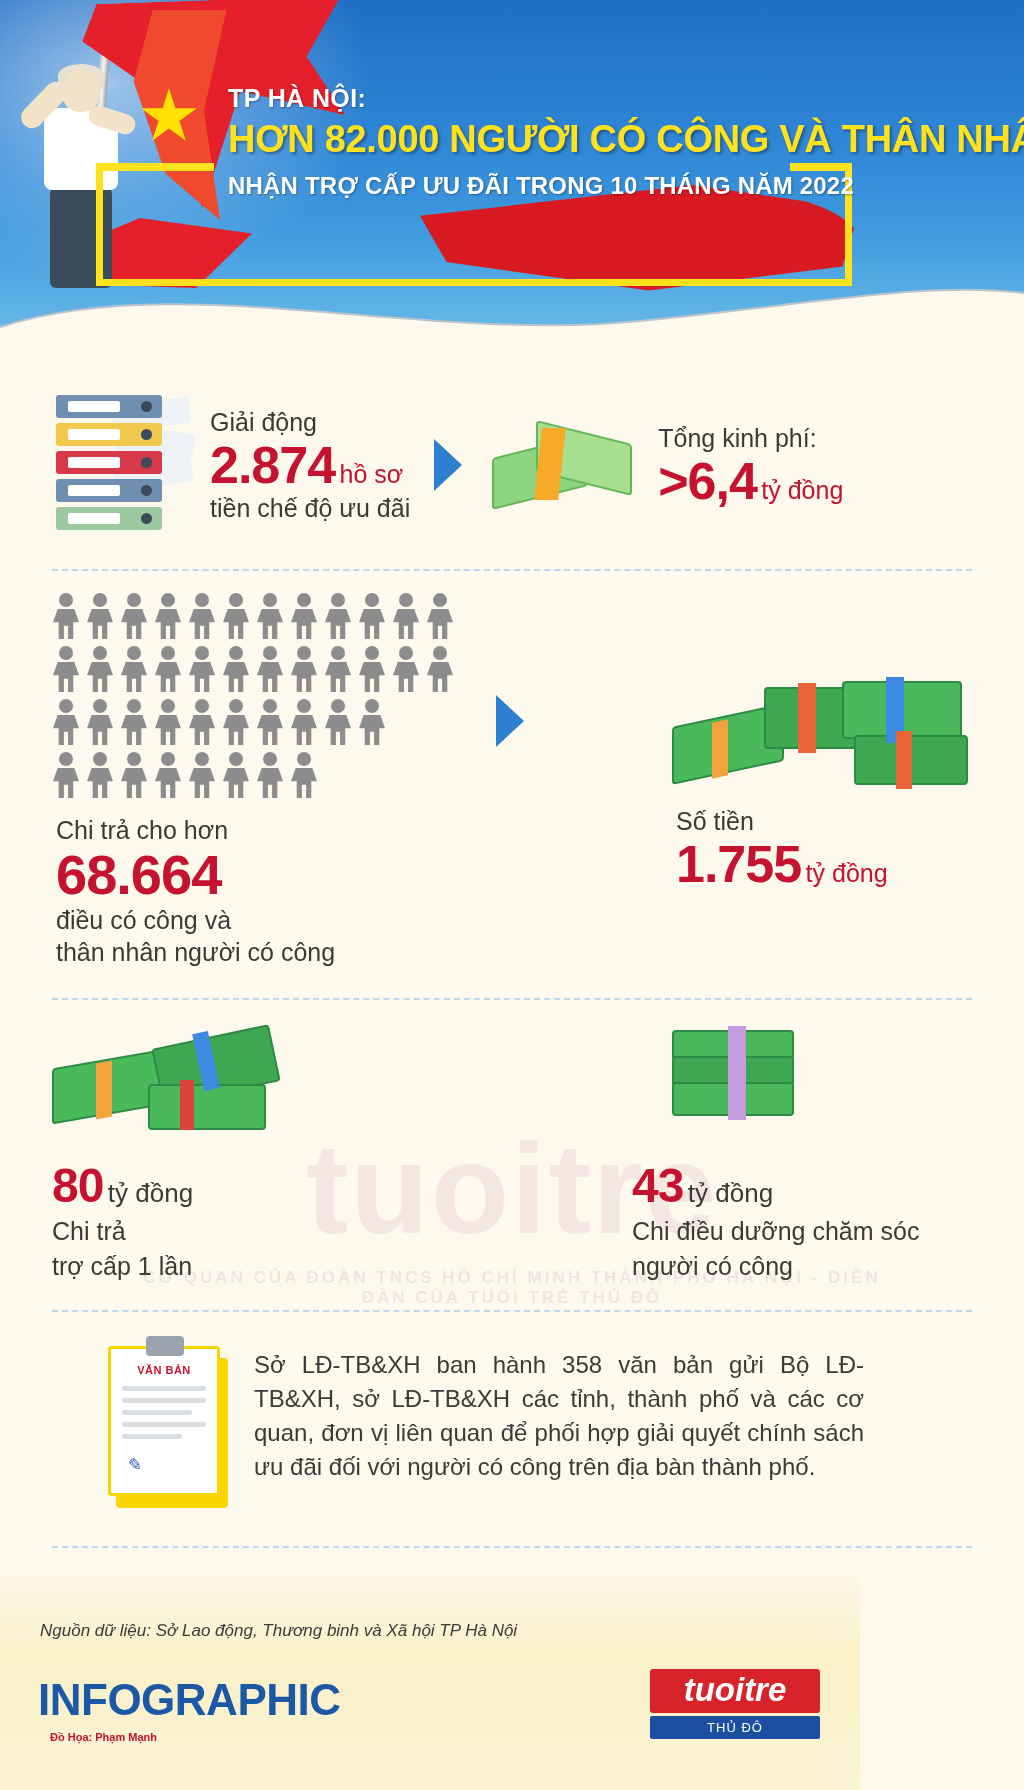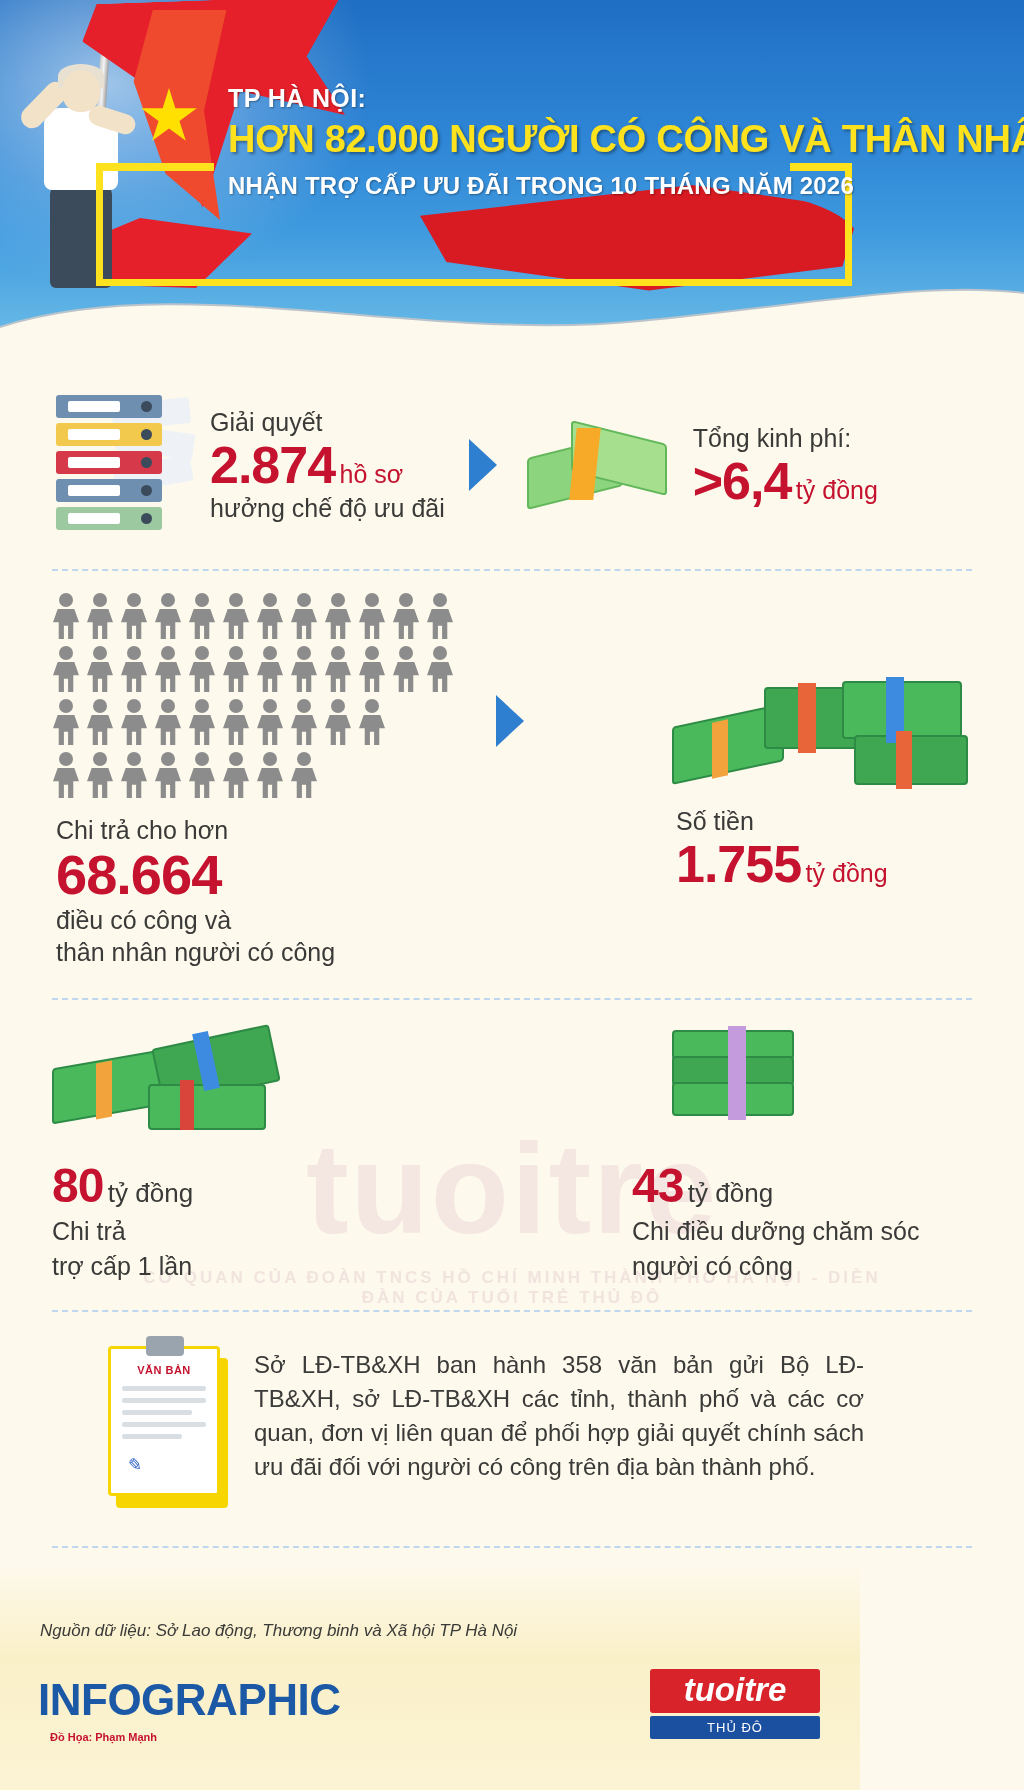--- a/index.html
+++ b/index.html
@@ -197,21 +197,21 @@
     <div class="p-head"></div>
   </div>
 
   <div class="yellow-frame"></div>
   <div class="yellow-bar-l"></div>
   <div class="yellow-bar-r"></div>
 
   <div class="hdr-text">
     <div class="hdr-kicker">TP HÀ NỘI:</div>
     <div class="hdr-title">HƠN 82.000 NGƯỜI CÓ CÔNG VÀ THÂN NHÂN</div>
-    <div class="hdr-sub">NHẬN TRỢ CẤP ƯU ĐÃI TRONG 10 THÁNG NĂM 2026</div>
+    <div class="hdr-sub">NHẬN TRỢ CẤP ƯU ĐÃI TRONG 10 THÁNG NĂM 2022</div>
   </div>
 
   <svg class="hdr-wave" viewBox="0 0 1024 120" preserveAspectRatio="none">
     <path d="M0,92 C180,34 420,108 640,86 C820,68 930,46 1024,58 L1024,120 L0,120 Z" fill="#FDF9EC"></path>
     <path d="M0,92 C180,34 420,108 640,86 C820,68 930,46 1024,58" fill="none" stroke="#B9C3CC" stroke-width="2"></path>
   </svg>
 </div>
 
 <div class="content">
 
@@ -240,26 +240,26 @@
       <div class="bk" style="top:84px;  background:#6F8FB0;">
           <b></b>
           <i></i>
         </div>
       <div class="bk" style="top:112px; background:#9DC9A0;">
           <b></b>
           <i></i>
         </div>
     </div>
     <div class="stat-txt">
-      <div class="s-lbl">Giải quyết</div>
+      <div class="s-lbl">Giải động</div>
       <div>
         <span class="s-big">2.874</span>
         <span class="s-unit">hồ sơ</span>
       </div>
-      <div class="s-lbl">hưởng chế độ ưu đãi</div>
+      <div class="s-lbl">tiền chế độ ưu đãi</div>
     </div>
 
     <div class="arrow-blue"></div>
 
     <div class="money" style="width:150px;height:110px;">
       <div class="bill" style="left:6px;  top:36px; width:96px; height:52px; transform:skewY(-14deg);"></div>
       <div class="bill" style="left:50px; top:22px; width:96px; height:52px; transform:skewY(14deg); background:#A6E08F;"></div>
       <div style="position:absolute;left:52px;top:18px;width:24px;height:72px;background:#F7A928;transform:skewX(-6deg);"></div>
     </div>
 

